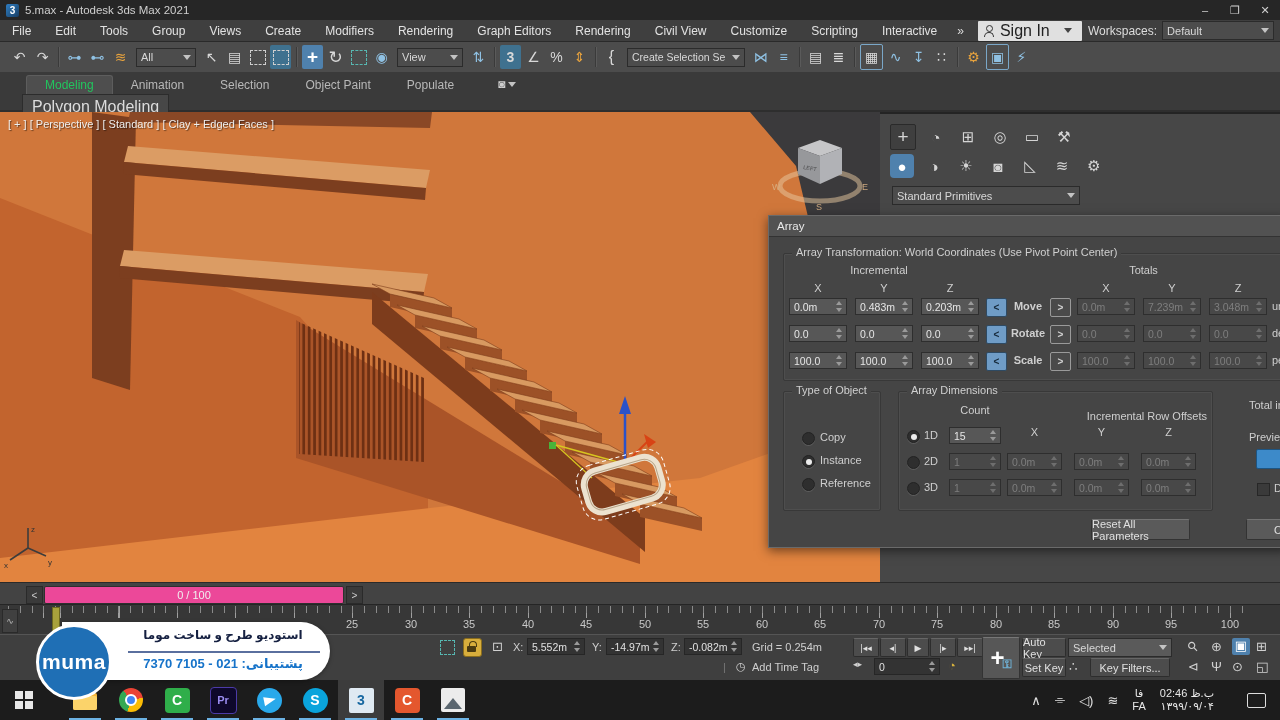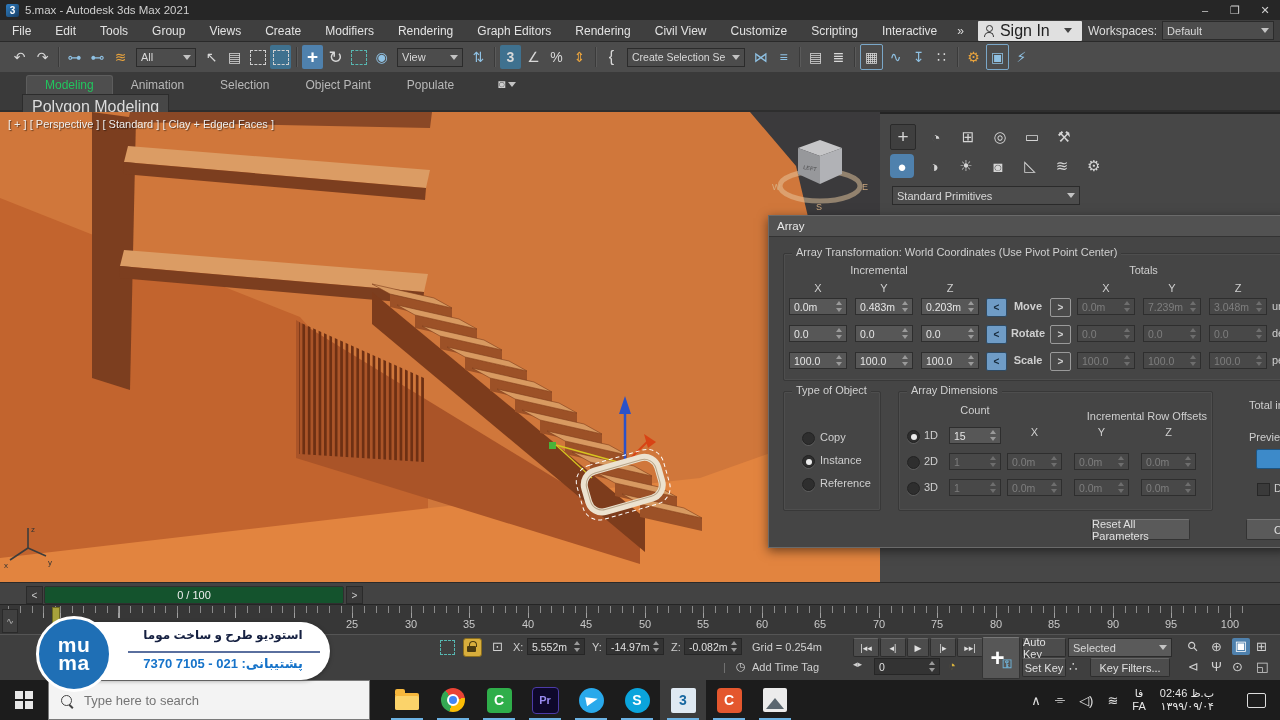--- a/index.html
+++ b/index.html
@@ -77,21 +77,21 @@
   .radio{position:absolute;width:11px;height:11px;border-radius:50%;background:#2e2e2e;border:1px solid #222;box-shadow:0 1px 0 #5c5c5c;}
   .radio.on::after{content:"";position:absolute;left:2.5px;top:2.5px;width:6px;height:6px;border-radius:50%;background:#ececec;}
   .chk{position:absolute;width:11px;height:11px;background:#3a3a3a;border:1px solid #272727;}
   .btn{position:absolute;background:#5a5a5a;border:1px solid #333;border-top-color:#737373;color:#e0e0e0;font-size:11px;
     display:flex;align-items:center;justify-content:center;border-radius:2px;}
   #previewbtn{position:absolute;background:#3d8ac9;border:1px solid #1d5583;border-radius:2px;}
   
   #timeslider{left:0;top:582px;width:1280px;height:22px;background:#434343;border-top:1px solid #2a2a2a;box-sizing:border-box;}
   .tsbtn{position:absolute;top:3px;width:15px;height:16px;background:#3a3a3a;border:1px solid #2a2a2a;color:#ccc;font-size:10px;
     display:flex;align-items:center;justify-content:center;}
-  #tsgrip{position:absolute;left:44px;top:3px;width:298px;height:16px;background:#14532d;border-radius:2px;border:1px solid #2f2f2f;
+  #tsgrip{position:absolute;left:44px;top:3px;width:298px;height:16px;background:#ec4899;border-radius:2px;border:1px solid #2f2f2f;
     color:#f0f0f0;font-size:11px;display:flex;align-items:center;justify-content:center;}
   #ruler{left:0;top:604px;width:1280px;height:30px;background:#373737;border-top:1px solid #252525;box-sizing:border-box;}
   #ticksminor{position:absolute;left:0;top:1px;width:1245px;height:7px;
     background:repeating-linear-gradient(90deg,#8a8a8a 0 1px,transparent 1px 11.7px);background-position:60px 0;}
   #ticksmajor{position:absolute;left:0;top:1px;width:1245px;height:12px;
     background:repeating-linear-gradient(90deg,#a0a0a0 0 1px,transparent 1px 58.5px);background-position:60px 0;}
   .rlab{position:absolute;top:13px;transform:translateX(-50%);font-size:11px;color:#c8c8c8;}
   #playhead{position:absolute;left:52px;top:2px;width:8px;height:26px;background:#a8a23c;border:1px solid #6e6a20;box-sizing:border-box;}
   #minicurve{position:absolute;left:2px;top:4px;width:14px;height:22px;background:#404040;border:1px solid #2a2a2a;color:#bbb;
     font-size:9px;display:flex;align-items:center;justify-content:center;}
@@ -108,22 +108,22 @@
   #lockicon::before{content:"";position:absolute;left:4.5px;top:2px;width:6px;height:5px;border:1.5px solid #4a3a10;border-bottom:0;border-radius:4px 4px 0 0;}
   #lockicon::after{content:"";position:absolute;left:3px;top:7px;width:9px;height:6px;background:#4a3a10;border-radius:1px;}
   #isolateicon{position:absolute;width:13px;height:13px;border:1.4px dashed #57b8b2;}
   #keybig{position:absolute;left:982px;top:2px;width:36px;height:40px;background:#575757;border:1px solid #333;border-top-color:#777;
     border-radius:2px;color:#fff;font-size:24px;font-weight:bold;display:flex;align-items:center;justify-content:center;}
   #keybig i{font-style:normal;color:#6fb3d8;font-size:12px;margin-left:-2px;margin-top:12px;}
   
   #watermark{left:0;top:612px;width:340px;height:76px;z-index:30;}
   #wmpill{position:absolute;left:62px;top:10px;width:268px;height:58px;background:#fff;border-radius:0 29px 29px 0;
     box-shadow:0 1px 4px rgba(0,0,0,.35);}
-  #wmlogo{position:absolute;left:36px;top:4px;width:76px;height:76px;border-radius:50%;background:#1f6fb5;border:3px solid #fff;
-    box-sizing:border-box;display:flex;flex-direction:column;align-items:center;justify-content:center;color:#fff;
+  #wmlogo{position:absolute;left:36px;top:12px;width:76px;height:76px;border-radius:50%;background:#1f6fb5;border:3px solid #fff;
+    box-sizing:border-box;display:flex;align-items:center;justify-content:center;color:#fff;
     font-weight:bold;font-size:21px;line-height:18px;letter-spacing:.5px;}
   #wmline1{position:absolute;left:125px;top:16px;width:196px;text-align:center;font-size:12px;font-weight:bold;color:#152041;direction:rtl;}
   #wmdiv{position:absolute;left:128px;top:39px;width:192px;height:1.5px;background:#5a6f9e;}
   #wmline2{position:absolute;left:125px;top:44px;width:196px;text-align:center;font-size:13px;font-weight:bold;color:#1673c9;direction:rtl;}
   
   #taskbar{left:0;top:680px;width:1280px;height:40px;background:#1c1c1c;display:flex;align-items:center;z-index:20;}
   #startbtn{width:48px;height:40px;display:flex;align-items:center;justify-content:center;}
   #winlogo{display:grid;grid-template-columns:8px 8px;grid-template-rows:8px 8px;gap:1.5px;}
   #winlogo span{background:#e8e8e8;}
   #searchbox{width:322px;height:40px;background:#f3f3f3;border:1px solid #7a7a7a;box-sizing:border-box;display:flex;align-items:center;padding-left:12px;}
@@ -658,24 +658,20 @@
 
   <div id="taskbar" class="abs">
     <div id="startbtn">
       <span id="winlogo">
           <span></span>
           <span></span>
           <span></span>
           <span></span>
         </span>
     </div>
-    <div id="searchbox">
-      <span class="mag"></span>
-      <input id="searchinput" placeholder="Type here to search" style="">
-    </div>
     <div class="app" style="margin-left:14px">
         <span class="folder"></span>
         <span class="ul"></span>
       </div>
     <div class="app">
         <span class="chrome"></span>
         <span class="ul"></span>
       </div>
     <div class="app">
         <span class="sqicon" style="background:#2fae4a">C</span>

